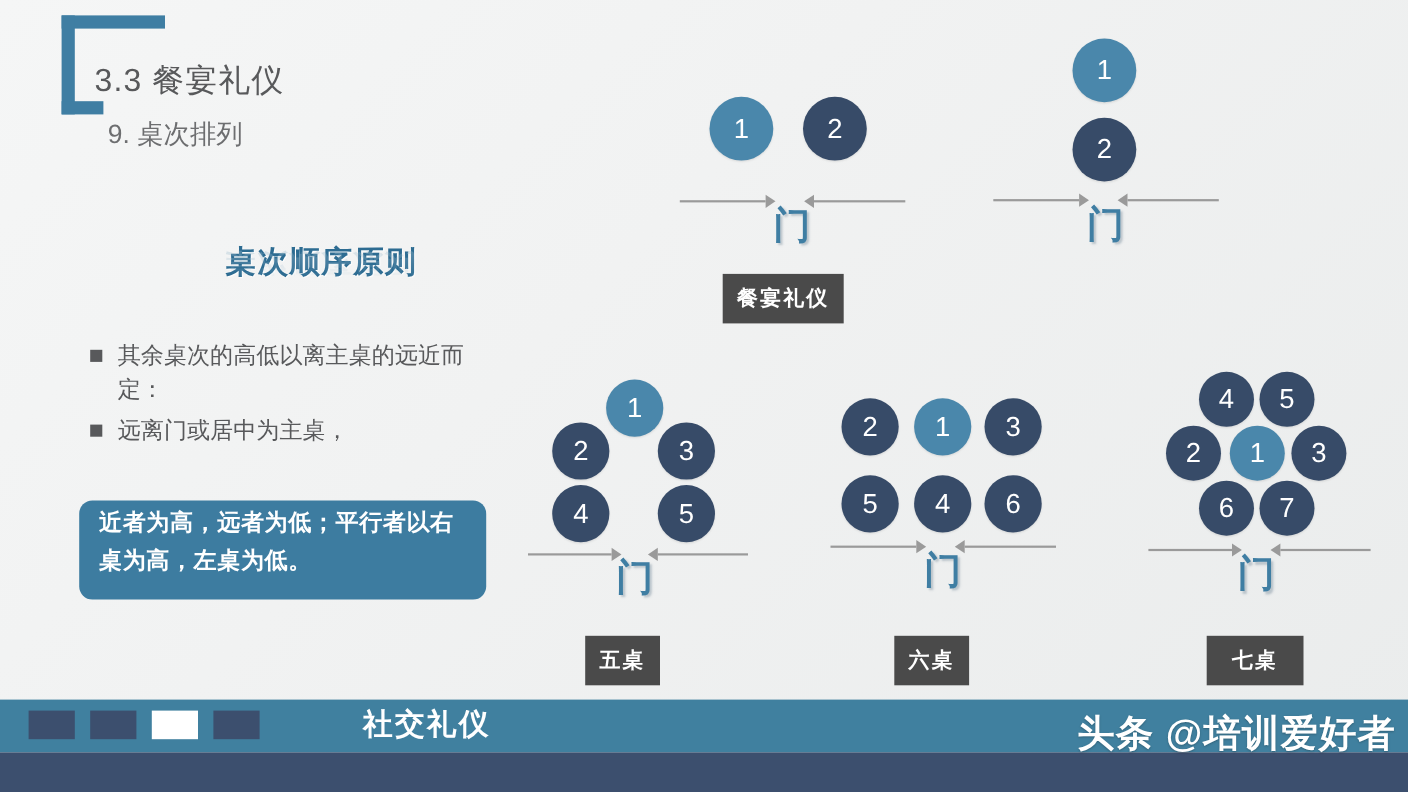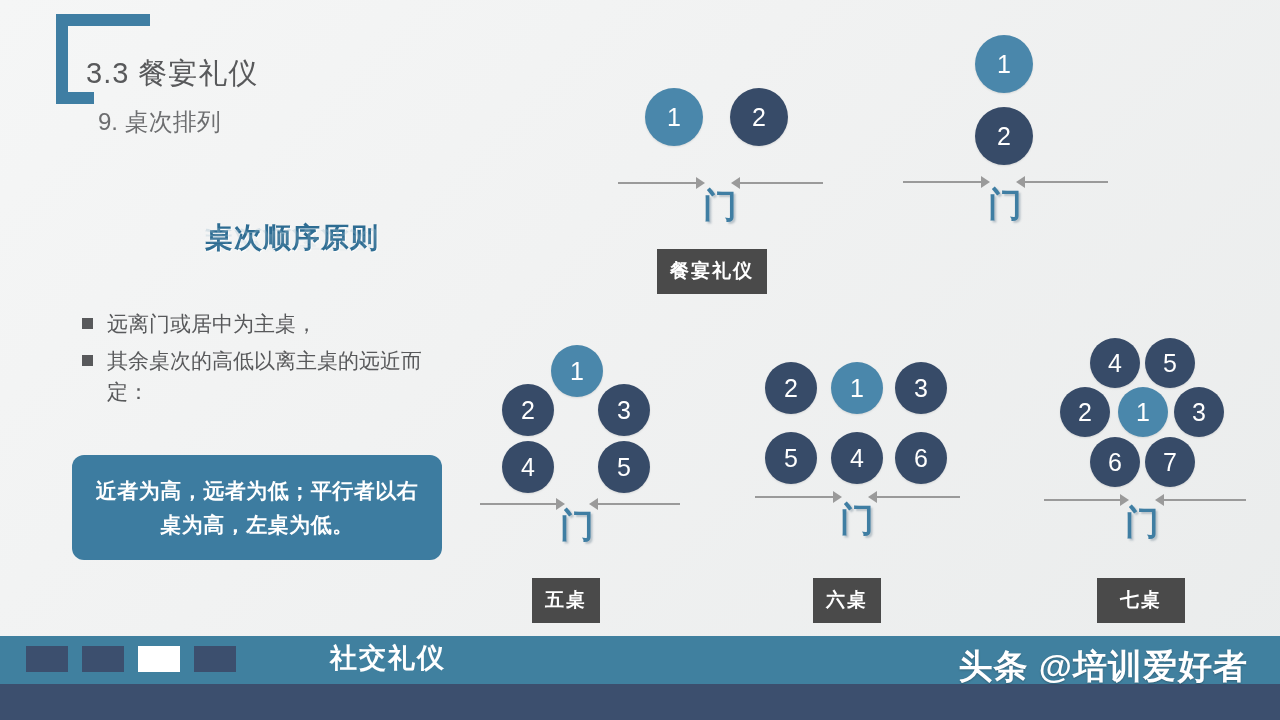--- a/index.html
+++ b/index.html
@@ -126,28 +126,27 @@
     color: #58595b;
   }
 
   
   .callout {
     position: absolute;
     left: 72px;
     top: 455px;
     width: 370px;
     box-sizing: border-box;
-    padding: 19px 18px 18px 18px;
+    padding: 4px 18px 18px 18px;
     background: #3d7ca0;
     border-radius: 12px;
     color: #ffffff;
     font-size: 21px;
     font-weight: bold;
     line-height: 34px;
-    text-align: center;
     letter-spacing: 0.5px;
   }
 
   
   .diagram {
     position: absolute;
   }
   .circle {
     position: absolute;
     border-radius: 50%;
@@ -238,21 +237,21 @@
     position: absolute;
     left: 330px;
     bottom: 44px;
     font-size: 27px;
     color: #ffffff;
     letter-spacing: 2px;
     font-weight: bold;
   }
   .watermark {
     position: absolute;
-    right: 32px;
+    right: 11px;
     bottom: 30px;
     font-size: 34px;
     font-weight: bold;
     color: #ffffff;
     letter-spacing: 1px;
     text-shadow: 0 1px 2px rgba(0,0,0,0.25);
     white-space: nowrap;
   }
 </style>
 </head>
@@ -270,25 +269,25 @@
   <div class="section-sub">9. 桌次排列</div>
 
   <div class="principle-title-wrap">
     <div class="principle-title">桌次顺序原则</div>
     <div class="principle-title-reflect">桌次顺序原则</div>
   </div>
 
   <div class="bullets">
     <div class="bullet-row">
       <div class="bullet-mark"></div>
-      <div class="bullet-text">远离门或居中为主桌，</div>
+      <div class="bullet-text">其余桌次的高低以离主桌的远近而定：</div>
     </div>
     <div class="bullet-row">
       <div class="bullet-mark"></div>
-      <div class="bullet-text">其余桌次的高低以离主桌的远近而定：</div>
+      <div class="bullet-text">远离门或居中为主桌，</div>
     </div>
   </div>
 
   <div class="callout">近者为高，远者为低；平行者以右桌为高，左桌为低。</div>
 
   <div class="diagram" style="left:620px; top:88px; width:200px; height:220px;">
     <div class="circle primary" style="left:25px; top:0; width:58px; height:58px;">1</div>
     <div class="circle normal" style="left:110px; top:0; width:58px; height:58px;">2</div>
     <div class="arrow-row" style="left:-2px; top:88px; width:205px;">
       <div class="arrow" style="left:0; width:78px;"></div>

